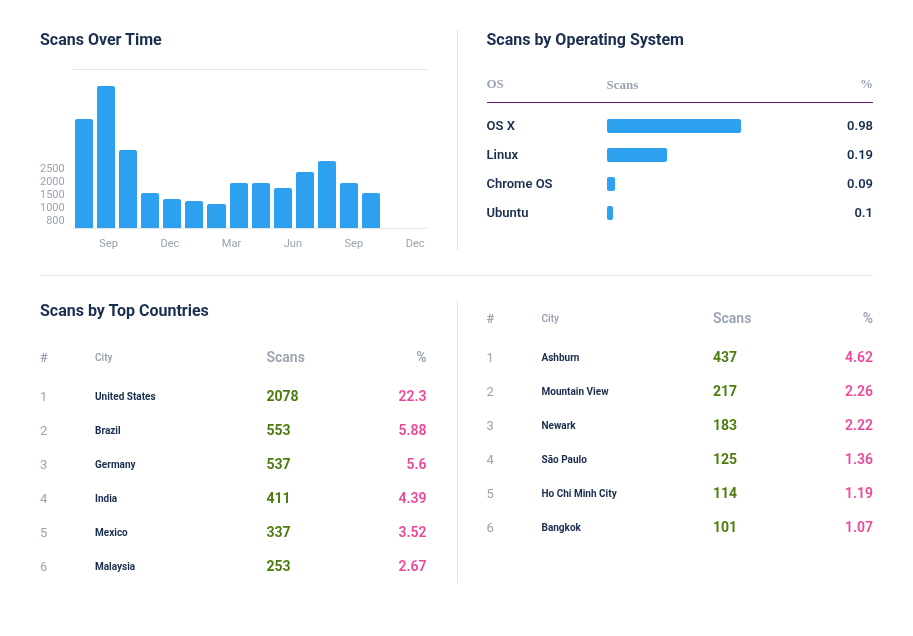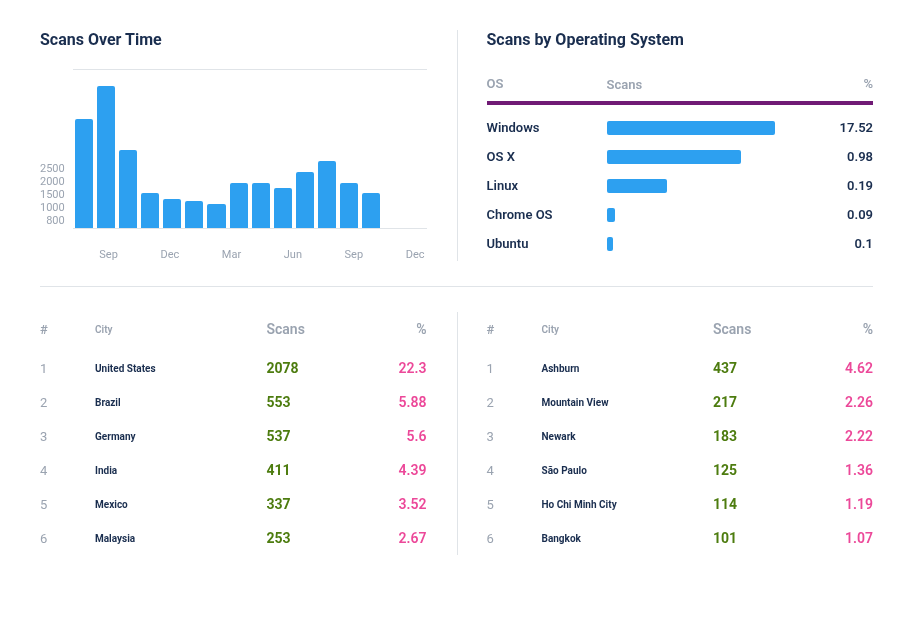--- a/index.html
+++ b/index.html
@@ -70,42 +70,43 @@
       padding: 0 2px;
     }
     .bar {
       flex: 1;
       background: #2da0f0;
       border-radius: 2px 2px 0 0;
     }
     .x-axis {
       display: flex;
       margin-left: 38px;
-      padding: 19px 2px 0 2px;
+      padding: 8px 2px 0 2px;
       font-size: 11px;
       color: #9aa3b0;
       gap: 4px;
     }
     .x-tick {
       flex: 1;
       text-align: center;
     }
     
     .os-header, .os-row {
       display: flex;
       align-items: center;
       padding: 7px 0;
     }
     .os-header {
       font-size: 13px;
       color: #9aa3b0;
       font-weight: 600;
-      border-bottom: 4px solid #701a75;
+      border-bottom: 1px solid #701a75;
       padding-bottom: 10px;
       margin-bottom: 8px;
+      font-family: Liberation Serif, serif;
     }
     .os-name { width: 120px; font-size: 13px; font-weight: 600; color: #1a2e4f; }
     .os-header .os-name { color: #9aa3b0; font-weight: 600; }
     .os-bar-wrap { flex: 1; height: 14px; position: relative; }
     .os-bar { height: 100%; background: #2da0f0; border-radius: 2px; }
     .os-pct { width: 50px; text-align: right; font-size: 13px; font-weight: 600; color: #1a2e4f; }
     .os-header .os-pct { color: #9aa3b0; }
     
     .tbl-header, .tbl-row {
       display: flex;
@@ -183,27 +184,20 @@
 
   <div class="panel panel-right">
     <div class="panel-title">Scans by Operating System</div>
     <div class="os-header">
       <div class="os-name">OS</div>
       <div class="os-bar-wrap">Scans</div>
       <div class="os-pct">%</div>
     </div>
     <div id="os-body">
         <div class="os-row">
-          <div class="os-name">Windows</div>
-          <div class="os-bar-wrap">
-            <div class="os-bar" style="width:78%"></div>
-          </div>
-          <div class="os-pct">17.52</div>
-        </div>
-        <div class="os-row">
           <div class="os-name">OS X</div>
           <div class="os-bar-wrap">
             <div class="os-bar" style="width:62%"></div>
           </div>
           <div class="os-pct">0.98</div>
         </div>
         <div class="os-row">
           <div class="os-name">Linux</div>
           <div class="os-bar-wrap">
             <div class="os-bar" style="width:28%"></div>
@@ -226,20 +220,21 @@
         </div>
       </div>
   </div>
 </div>
 
 <hr class="hr">
 
 <div class="row">
 
   <div class="panel panel-left">
+    <div class="panel-title">Scans by Top Countries</div>
     <div class="tbl-header">
       <div class="tbl-rank">#</div>
       <div class="tbl-name">City</div>
       <div class="tbl-scans">Scans</div>
       <div class="tbl-pct">%</div>
     </div>
     <div id="countries-body">
         <div class="tbl-row">
           <div class="tbl-rank">1</div>
           <div class="tbl-name">United States</div>

